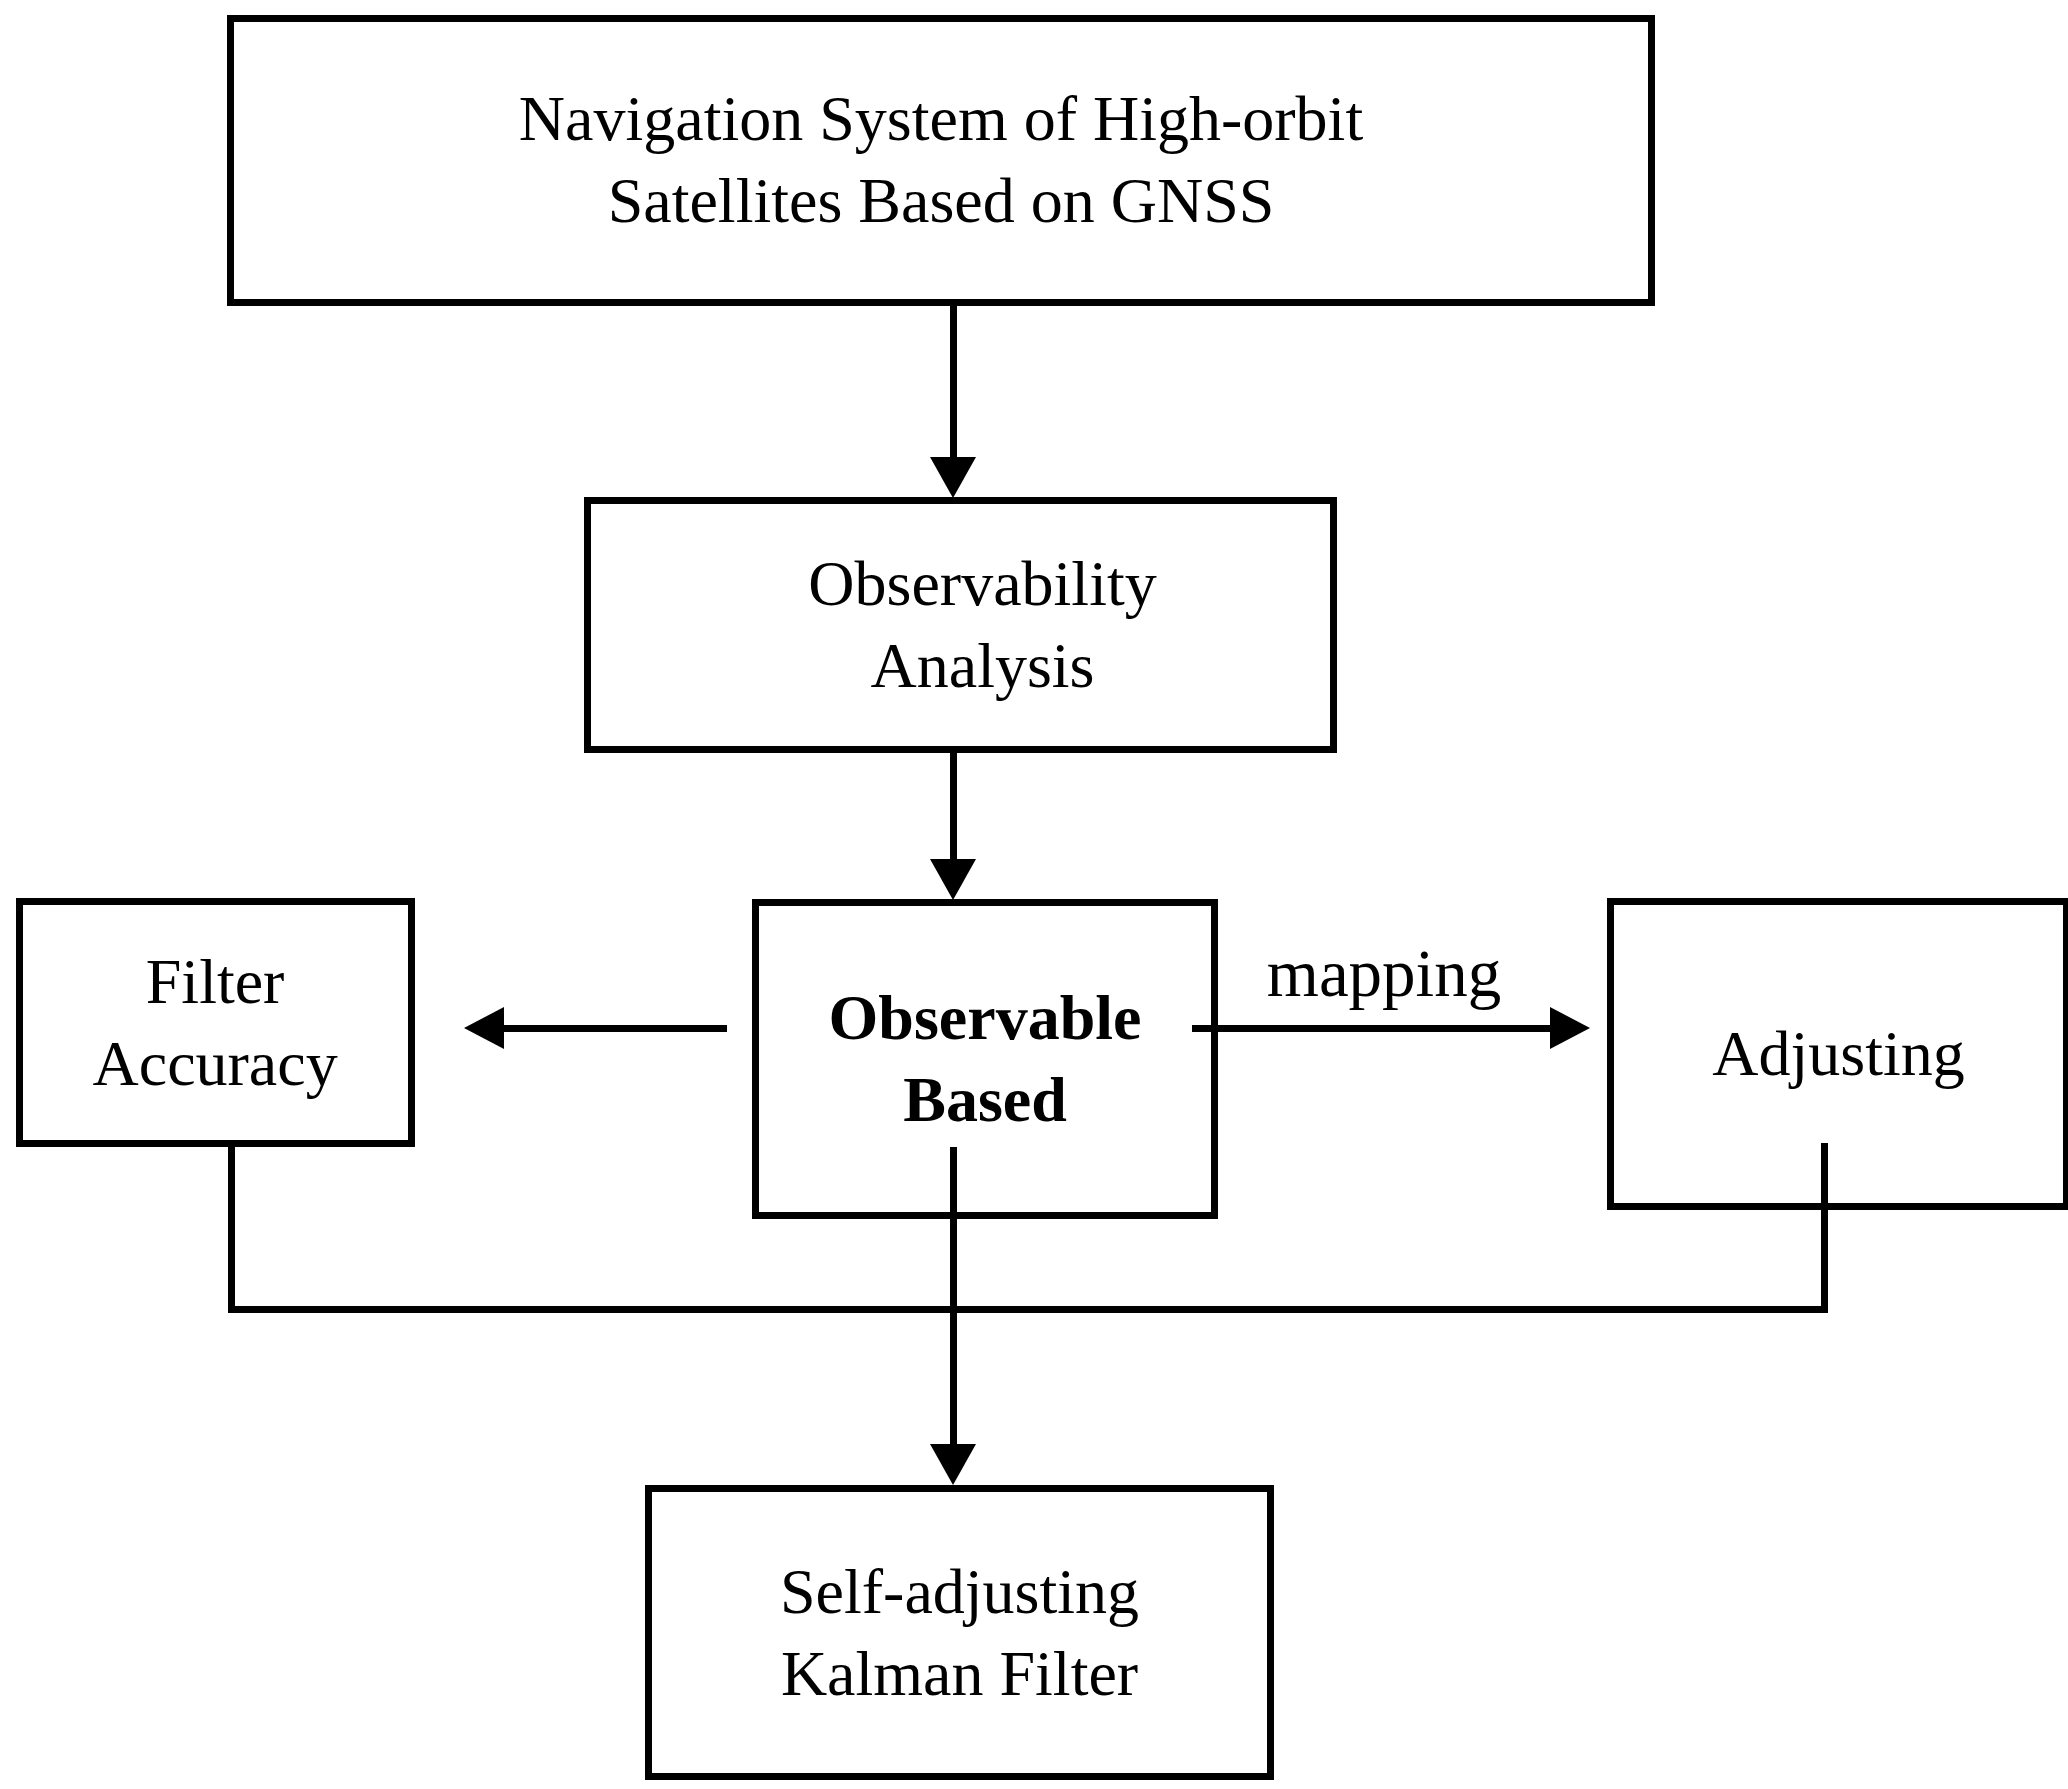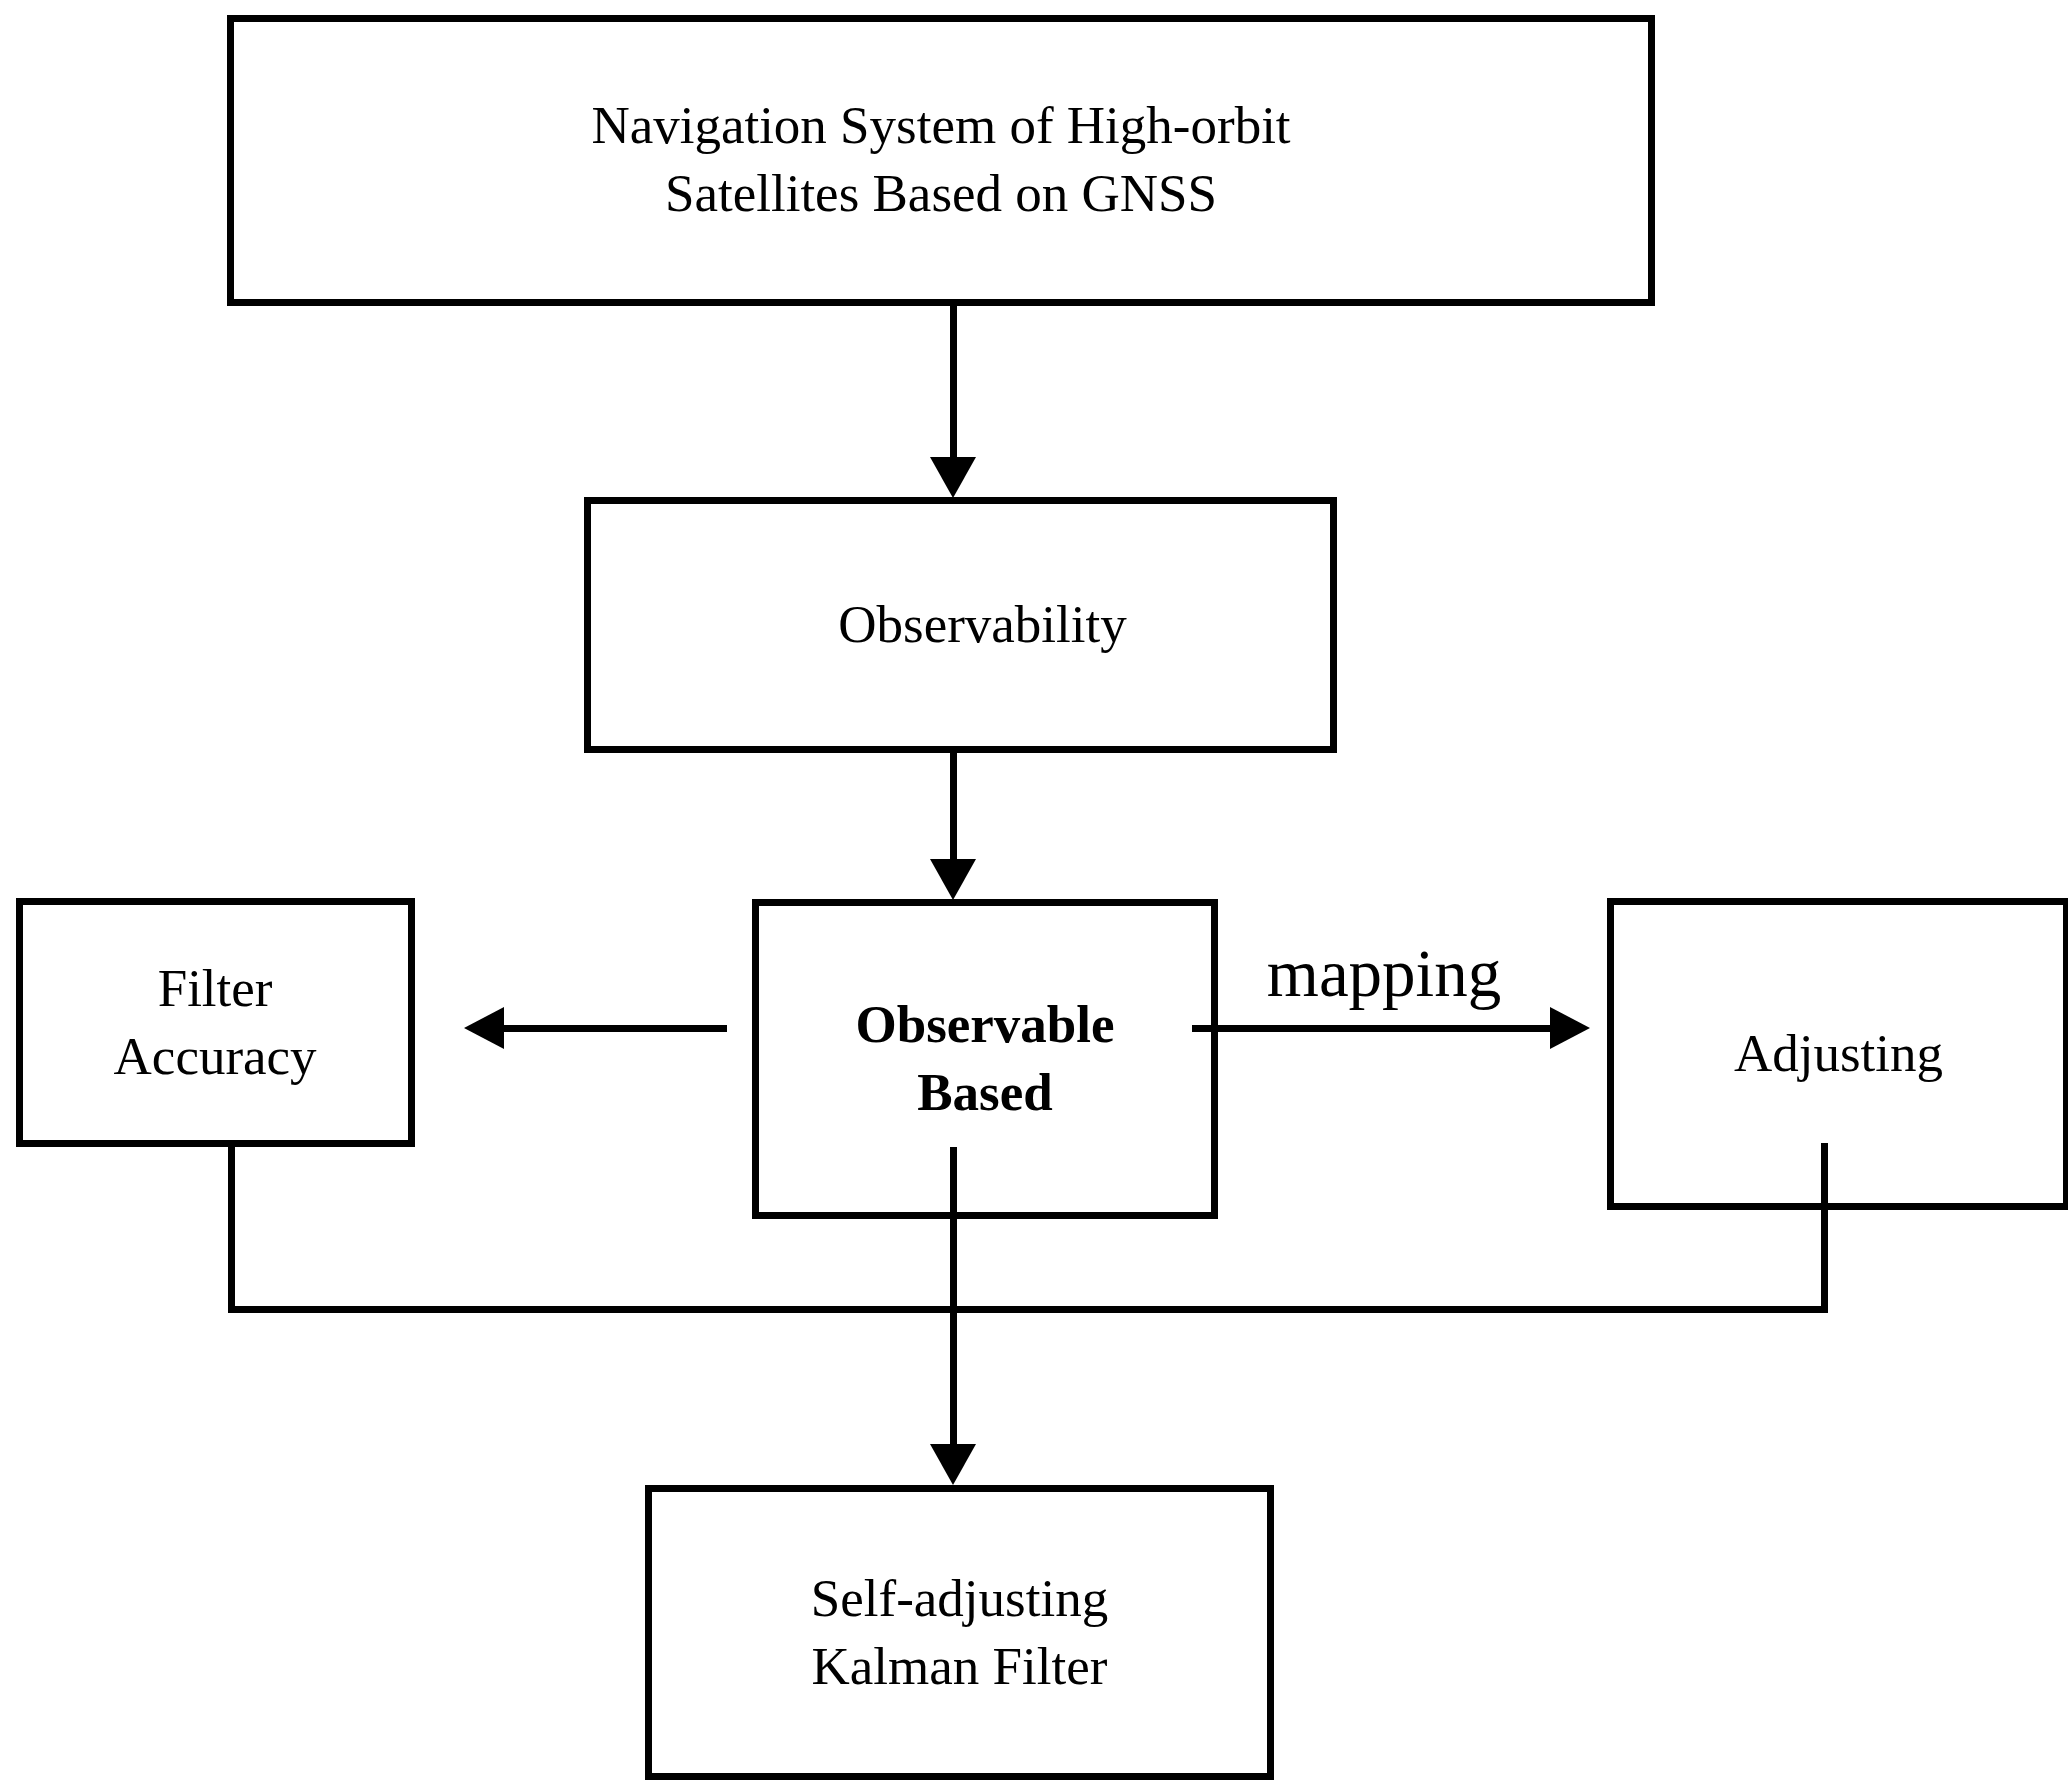--- a/index.html
+++ b/index.html
@@ -19,21 +19,21 @@
   .node {
     position: absolute;
     box-sizing: border-box;
     border: 7.8px solid #000000;
     background: #ffffff;
     display: flex;
     flex-direction: column;
     align-items: center;
     justify-content: center;
     text-align: center;
-    font-size: 53px;
+    font-size: 64px;
     line-height: 1.28;
     white-space: nowrap;
   }
   #node-navigation-system        { left: 227px;  top: 14.7px;   width: 1428px; height: 291px; }
   #node-observability-analysis   { left: 584px;  top: 497px;  width: 753px;  height: 256px; padding-left: 44px; }
   #node-filter-accuracy          { left: 15.6px;   top: 898px; width: 399px;  height: 249px; }
   #node-observable-degree        { left: 752px;  top: 899px; width: 466px;  height: 320px; font-weight: bold; }
   #node-adjusting-factor         { left: 1607px; top: 898px; width: 463px;  height: 312px; }
   #node-self-adjusting-kalman    { left: 645px;  top: 1485px; width: 629px;  height: 295px; }
 
@@ -97,20 +97,21 @@
 
 <div id="canvas">
 
   <div class="node" id="node-navigation-system">
     <span>Navigation System of High-orbit</span>
     <span>Satellites Based on GNSS</span>
   </div>
 
   <div class="node" id="node-observability-analysis">
     <span>Observability</span>
+    <span>Analysis</span>
   </div>
 
   <div class="node" id="node-filter-accuracy">
     <span>Filter</span>
     <span>Accuracy</span>
   </div>
 
   <div class="node" id="node-observable-degree">
     <span>Observable</span>
     <span>Based</span>

